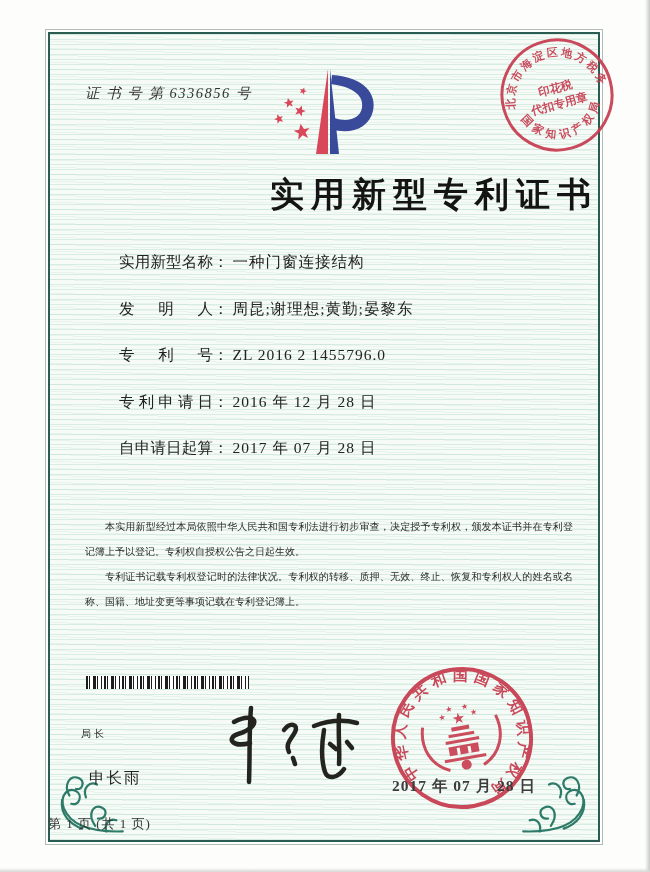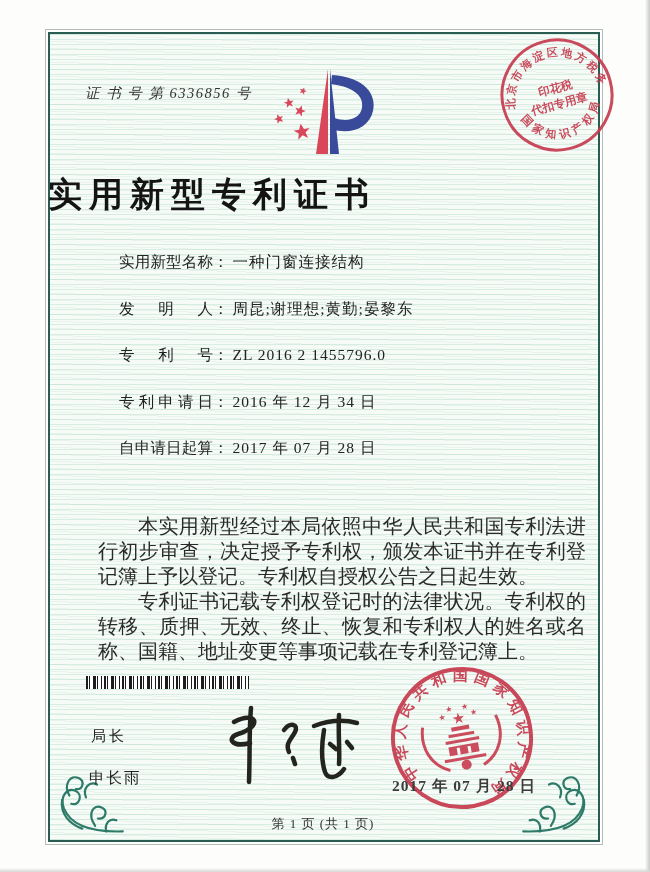--- a/index.html
+++ b/index.html
@@ -26,66 +26,66 @@
 
   .cert-number{
     position:absolute;left:85px;top:84px;font-size:14.5px;color:#333;
     letter-spacing:1.5px;
     font-style:italic;
   }
 
   .logo{position:absolute;left:264px;top:66px;width:126px;height:104px;}
 
   .title{
-    position:absolute;left:48px;top:172px;width:550px;text-align:left;
+    position:absolute;left:48px;top:172px;width:550px;text-align:right;
     font-size:34px;font-weight:700;color:#141414;letter-spacing:7px;
   }
 
   .fields{position:absolute;left:85px;top:252px;width:486px;margin-left:34px;}
   .field-row{height:46.5px;font-size:15.5px;color:#222;white-space:nowrap;}
   .flabel{display:inline-block;width:94px;text-align:justify;text-align-last:justify;vertical-align:top;}
   .fcolon{display:inline-block;margin:0 4px 0 0;}
   .fvalue{letter-spacing:1px;}
 
   .paras{
-    position:absolute;left:98px;top:514px;width:488px;
-    font-size:20px;line-height:25px;color:#2a2a2a;text-align:justify;
+    position:absolute;left:85px;top:514px;width:488px;
+    font-size:10px;line-height:25px;color:#2a2a2a;text-align:justify;
   }
   .paras p{margin:0;text-indent:2em;}
 
   .barcode{
     position:absolute;left:86px;top:676px;width:163px;height:13px;
     background:repeating-linear-gradient(90deg,
       #1c1c1c 0 2px,#fff 2px 3px,#1c1c1c 3px 4px,#fff 4px 7px,
       #1c1c1c 7px 10px,#fff 10px 11px,#1c1c1c 11px 12px,#fff 12px 15px,
       #1c1c1c 15px 16px,#fff 16px 18px);
   }
 
-  .director-title{position:absolute;left:91px;top:727px;font-size:15px;color:#222;letter-spacing:3px;
+  .director-title{position:absolute;left:81px;top:727px;font-size:10px;color:#222;letter-spacing:3px;
     font-family:"Liberation Sans","DejaVu Sans",sans-serif;}
   .director-name{position:absolute;left:89px;top:756px;font-size:15.5px;color:#222;letter-spacing:2px;
     font-family:"Liberation Sans","DejaVu Sans",sans-serif;margin-top:12px;}
   .signature{position:absolute;left:196px;top:700px;width:170px;height:90px;}
 
   .flourish{position:absolute;width:92px;height:92px;}
   .flourish.bl{left:51px;top:744px;}
   .flourish.br{left:503px;top:744px;transform:scaleX(-1);}
 
   .tax-seal{position:absolute;left:498px;top:36px;width:118px;height:118px;
     transform:rotate(-15deg);opacity:.92;}
   .office-seal{position:absolute;left:389px;top:665px;width:146px;height:146px;
     transform:rotate(-10deg);opacity:.93;}
 
   .issue-date{
     position:absolute;left:392px;top:776px;z-index:5;
     font-size:15.5px;color:#3c3c3c;letter-spacing:1px;font-weight:600;
   }
 
   .page-footer{
-    position:absolute;left:48px;top:815px;width:550px;text-align:center;
+    position:absolute;left:48px;top:815px;width:550px;
     font-size:13px;color:#333;letter-spacing:1px;z-index:4;
   }
 
   svg{display:block;}
 </style>
 </head>
 <body>
 
 <div class="frame"></div>
 
@@ -150,21 +150,21 @@
   <div class="field-row">
     <span class="flabel">实用新型名称</span><span class="fcolon">：</span><span class="fvalue">一种门窗连接结构</span>
   </div>
   <div class="field-row">
     <span class="flabel">发明人</span><span class="fcolon">：</span><span class="fvalue">周昆;谢理想;黄勤;晏黎东</span>
   </div>
   <div class="field-row">
     <span class="flabel">专利号</span><span class="fcolon">：</span><span class="fvalue">ZL 2016 2 1455796.0</span>
   </div>
   <div class="field-row">
-    <span class="flabel">专利申请日</span><span class="fcolon">：</span><span class="fvalue">2016 年 12 月 34 日</span>
+    <span class="flabel">专利申请日</span><span class="fcolon">：</span><span class="fvalue">2016 年 12 月 28 日</span>
   </div>
   <div class="field-row">
     <span class="flabel">自申请日起算</span><span class="fcolon">：</span><span class="fvalue">2017 年 07 月 28 日</span>
   </div>
 </div>
 
 <div class="paras">
   <p>本实用新型经过本局依照中华人民共和国专利法进行初步审查，决定授予专利权，颁发本证书并在专利登记簿上予以登记。专利权自授权公告之日起生效。</p>
   <p>专利证书记载专利权登记时的法律状况。专利权的转移、质押、无效、终止、恢复和专利权人的姓名或名称、国籍、地址变更等事项记载在专利登记簿上。</p>
 </div>

